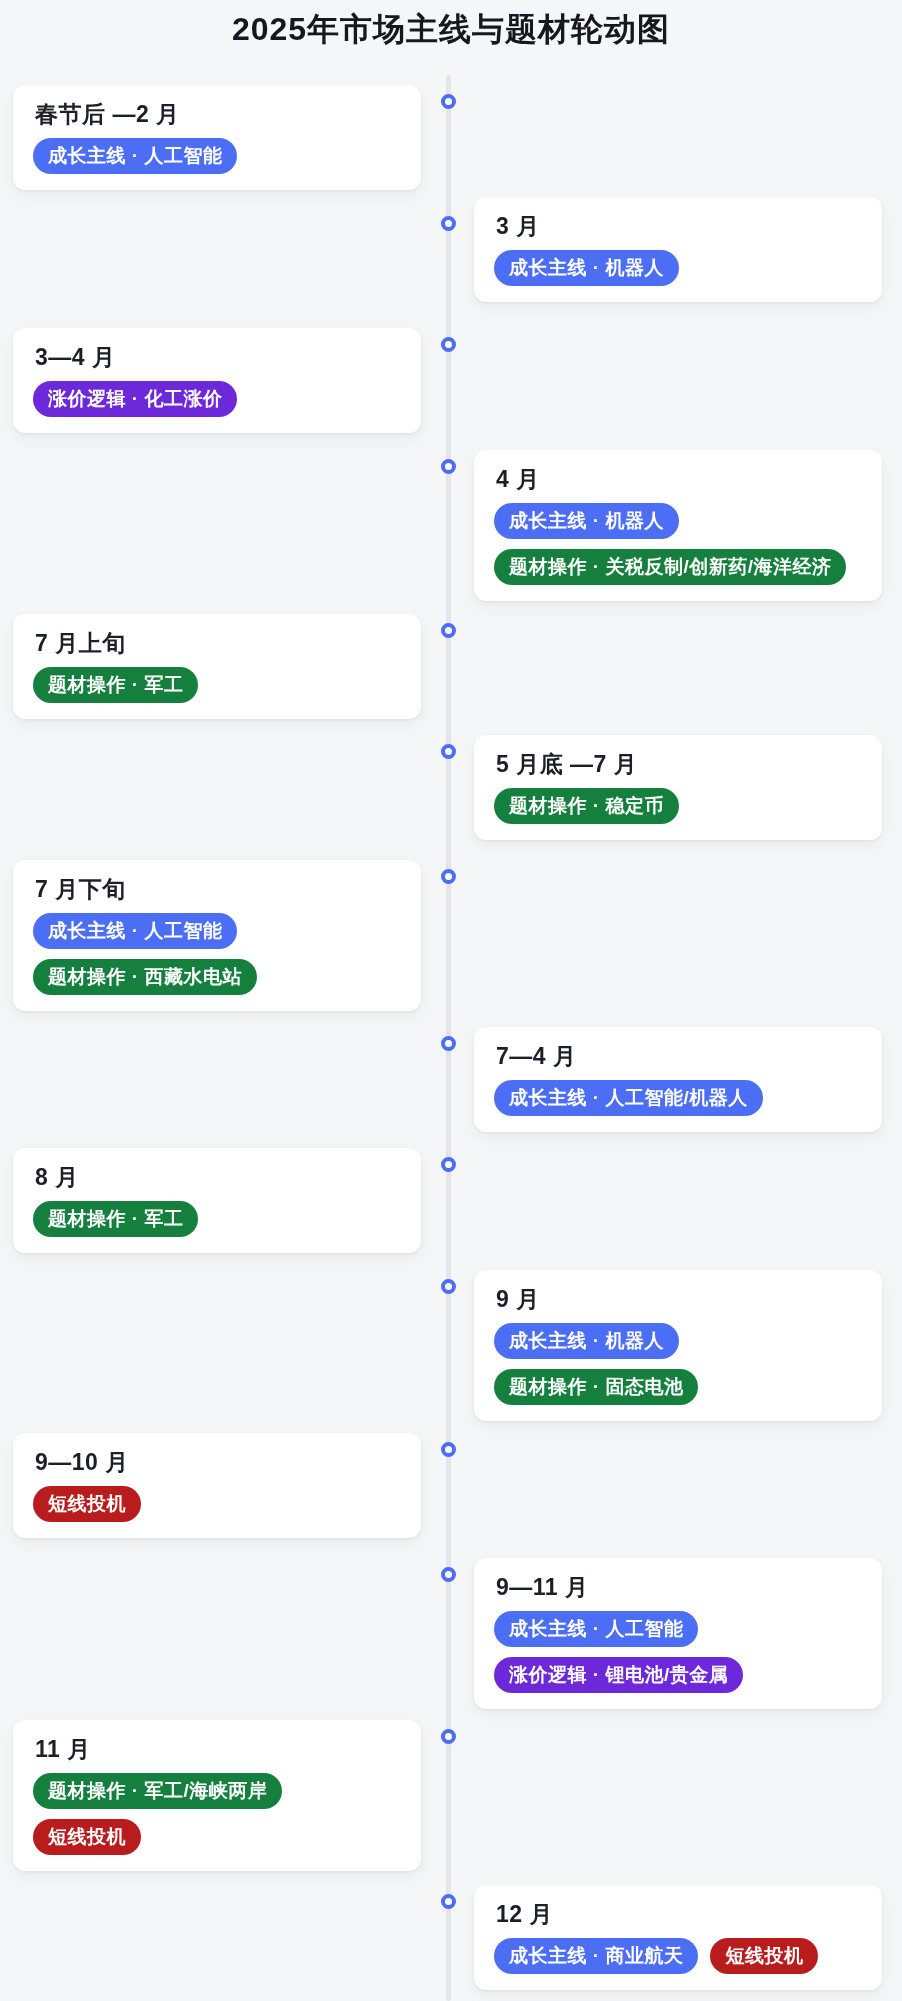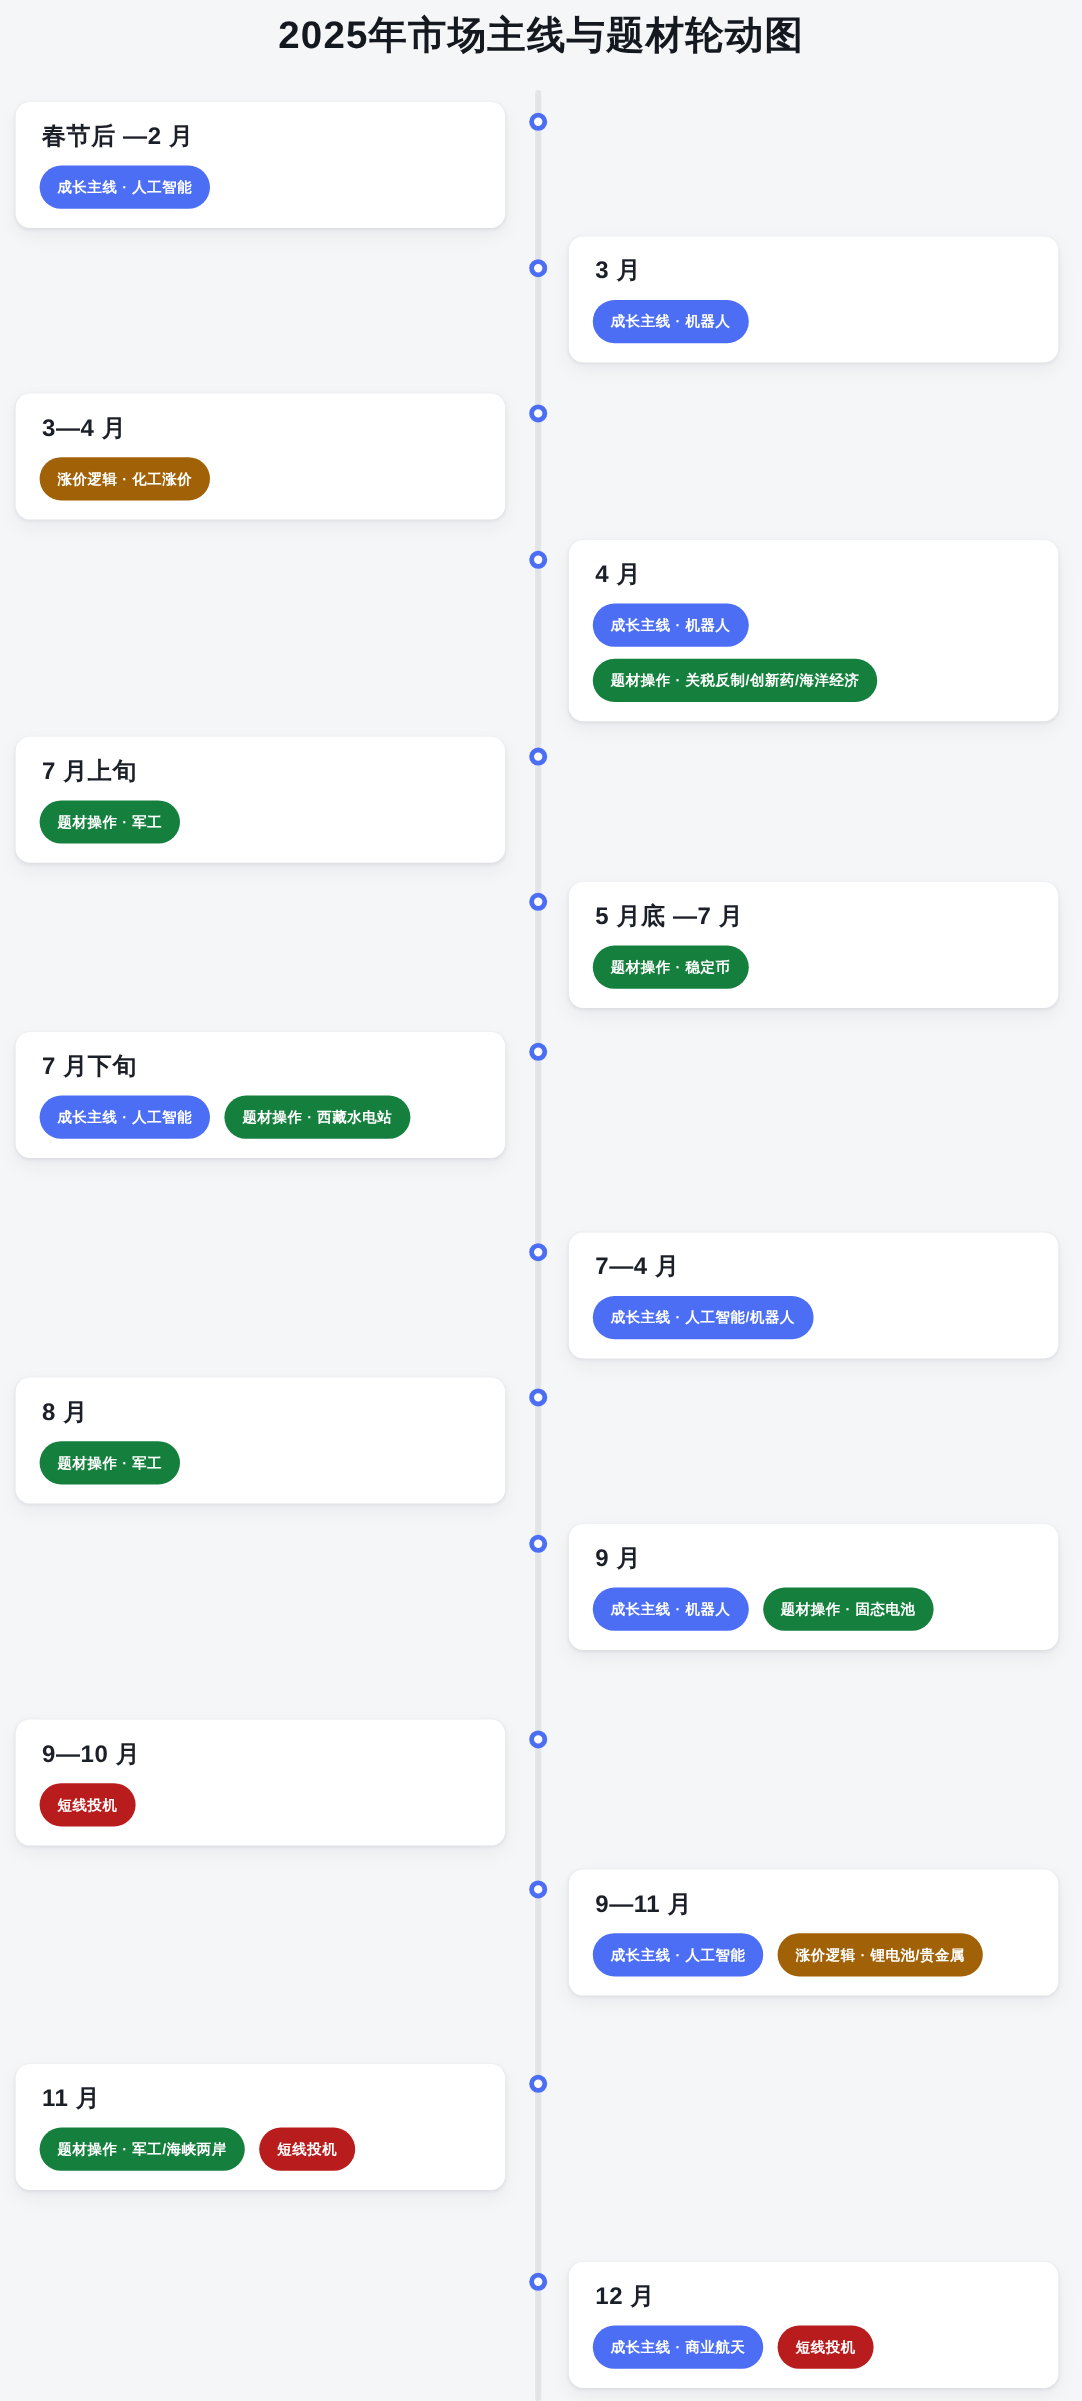--- a/index.html
+++ b/index.html
@@ -48,46 +48,46 @@
     width: 368px;
     background: #ffffff;
     border-radius: 12px;
     padding: 14px 20px 16px 20px;
     box-shadow: 0 1px 3px rgba(20, 24, 40, 0.07), 0 6px 16px rgba(20, 24, 40, 0.05);
   }
   .card.left  { left: 13px; }
   .card.right { left: 474px; }
   .period {
     margin: 0 0 0 2px;
-    font-size: 20px;
+    font-size: 23px;
     line-height: 30px;
     font-weight: 700;
     color: #1b1f27;
     letter-spacing: 0.5px;
   }
   .tags {
     display: flex;
     flex-wrap: wrap;
     gap: 10px 12px;
     margin-top: 9px;
   }
   .tag {
     display: inline-block;
     white-space: nowrap;
-    font-size: 12px;
+    font-size: 19px;
     line-height: 22px;
     font-weight: 700;
     color: #ffffff;
     padding: 7px 15px;
     border-radius: 19px;
     letter-spacing: 0.5px;
   }
   .tag[data-color="blue"]   { background: #4c6ef5; }
   .tag[data-color="green"]  { background: #15803d; }
-  .tag[data-color="orange"] { background: #a16207; }
+  .tag[data-color="orange"] { background: #6d28d9; }
   .tag[data-color="red"]    { background: #b91c1c; }
 </style>
 </head>
 <body>
 
 <div class="canvas">
 
   <h1 class="page-title">2025年市场主线与题材轮动图</h1>
 
   <div class="timeline-line"></div>

